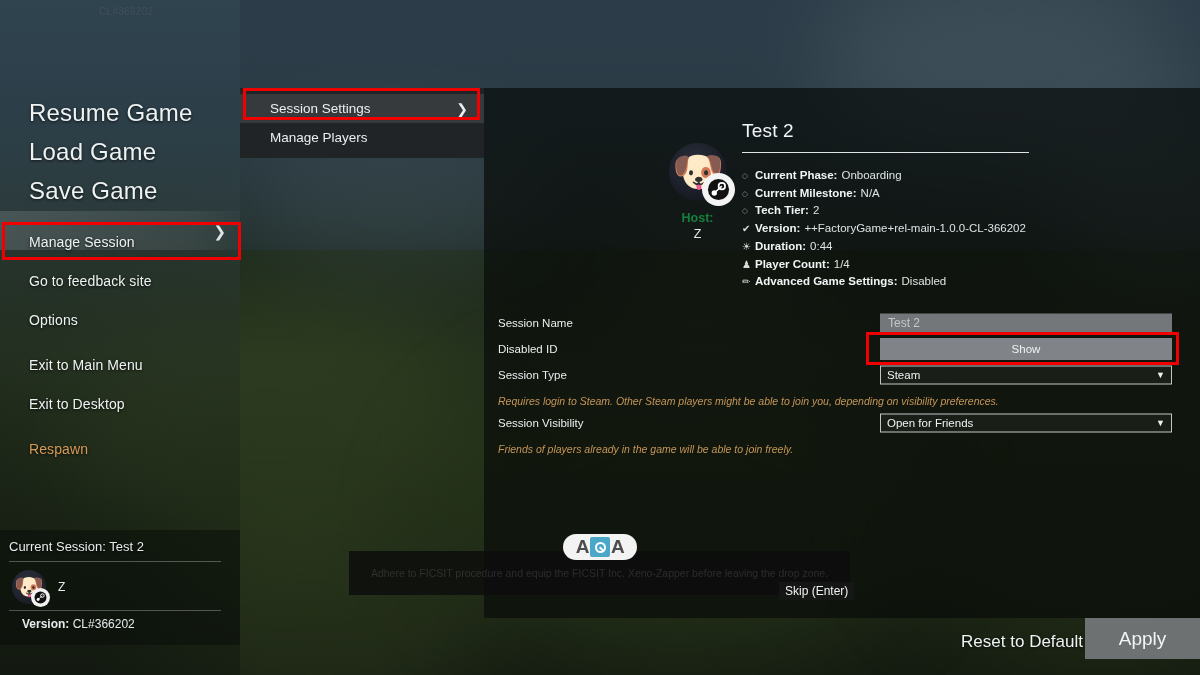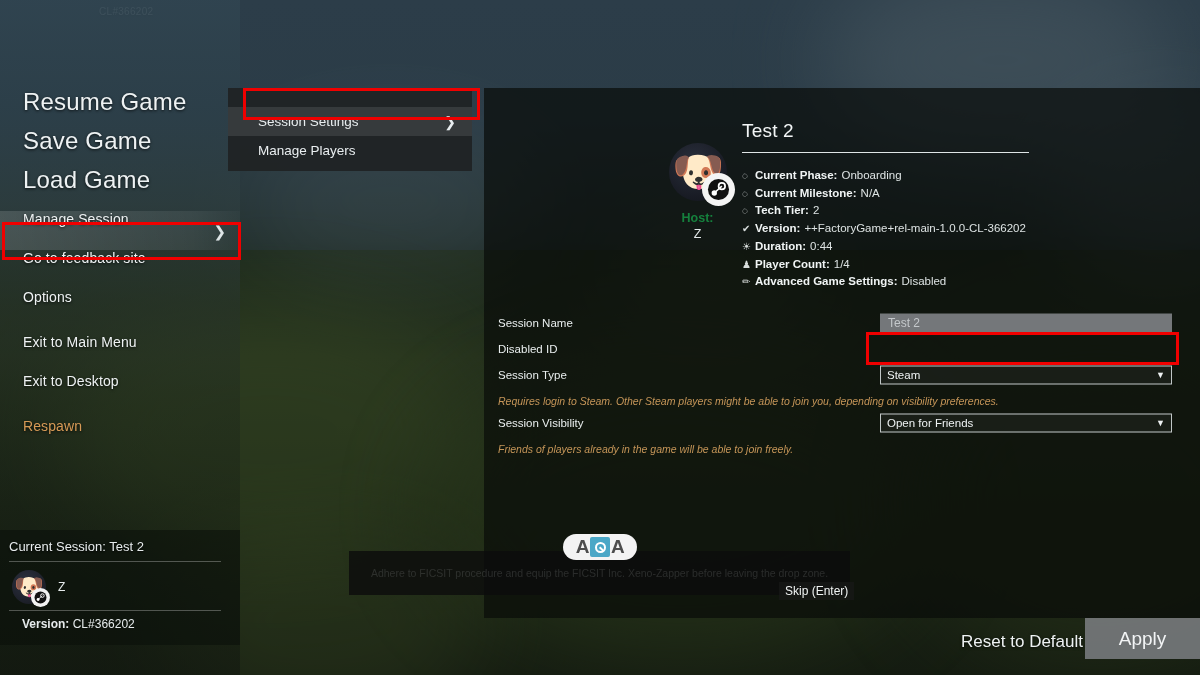--- a/index.html
+++ b/index.html
@@ -45,22 +45,22 @@
         rgba(48,68,80,.93) 0%,
         rgba(44,63,73,.88) 16%,
         rgba(46,62,64,.74) 30%,
         rgba(40,52,44,.55) 45%,
         rgba(30,40,28,.42) 60%,
         rgba(22,30,20,.40) 75%,
         rgba(18,24,16,.60) 100%);
   }
   .menu { position:absolute; left:0; top:88px; width:240px; }
   .menu-item {
-    position:relative; height:39px; display:flex; align-items:flex-start;
-    padding-left:23px; color:#eef2f3; cursor:pointer;
+    position:relative; height:39px; display:flex; align-items:flex-end;
+    padding-left:29px; color:#eef2f3; cursor:pointer;
   }
   .menu-item .lbl { text-shadow:0 1px 3px rgba(0,0,0,.75); }
   .menu-item.big .lbl { font-size:24px; font-weight:400; letter-spacing:.2px; }
   .menu-item.small .lbl { font-size:14px; font-weight:400; letter-spacing:.1px; }
   .menu-item.big { height:39px; }
   .menu-item.spacer-top { margin-top:6px; }
   .menu-item.highlight {
     background:linear-gradient(90deg, rgba(255,255,255,.14), rgba(255,255,255,.07) 80%, rgba(255,255,255,.02));
   }
   .menu-item .chev {
@@ -96,23 +96,23 @@
   }
   .avatar .dog { position:absolute; left:2px; top:1px; font-size:24px; line-height:32px; }
   .avatar .steam {
     position:absolute; right:-4px; bottom:-3px; width:19px; height:19px; border-radius:50%;
     background:#f2f2f2; display:flex; align-items:center; justify-content:center;
   }
   .avatar .steam svg { display:block; }
 
   
   #flyout {
-    position:absolute; left:228px; top:88px; width:244px;
+    position:absolute; left:240px; top:88px; width:244px;
     background:rgba(31,34,36,.93);
-    padding:19px 0 6px 0;
+    padding:6px 0 6px 0;
   }
   #flyout .fitem {
     position:relative; height:29px; display:flex; align-items:center;
     padding-left:30px; font-size:13.5px; color:#e9eef0; cursor:pointer;
   }
   #flyout .fitem.sel { background:rgba(255,255,255,.10); }
   #flyout .fitem .chev { position:absolute; right:16px; top:50%; transform:translateY(-50%); font-size:14px; }
 
   
   #main {
@@ -239,24 +239,24 @@
 
 <div id="build-label">CL#366202</div>
 
 <div id="sidebar">
 
   <div class="menu">
     <div class="menu-item big">
       <span class="lbl">Resume Game</span>
     </div>
     <div class="menu-item big">
+      <span class="lbl">Load Game</span>
+    </div>
+    <div class="menu-item big">
       <span class="lbl">Save Game</span>
-    </div>
-    <div class="menu-item big">
-      <span class="lbl">Load Game</span>
     </div>
 
     <div class="menu-item small highlight spacer-top">
       <span class="lbl">Manage Session</span>
       <span class="chev">❯</span>
     </div>
     <div class="menu-item small">
       <span class="lbl">Go to feedback site</span>
     </div>
     <div class="menu-item small">
@@ -383,20 +383,23 @@
 
     <div class="row">
       <span class="rlabel">Session Name</span>
       <div class="rctrl">
         <div class="textfield" placeholder="Test 2">Test 2</div>
       </div>
     </div>
 
     <div class="row" style="height:27px;">
       <span class="rlabel">Disabled ID</span>
+      <div class="rctrl">
+        <div class="btn-show">Show</div>
+      </div>
     </div>
 
     <div class="row">
       <span class="rlabel">Session Type</span>
       <div class="rctrl">
         <div class="select">
           <span>Steam</span>
           <span class="caret">▼</span>
         </div>
       </div>

